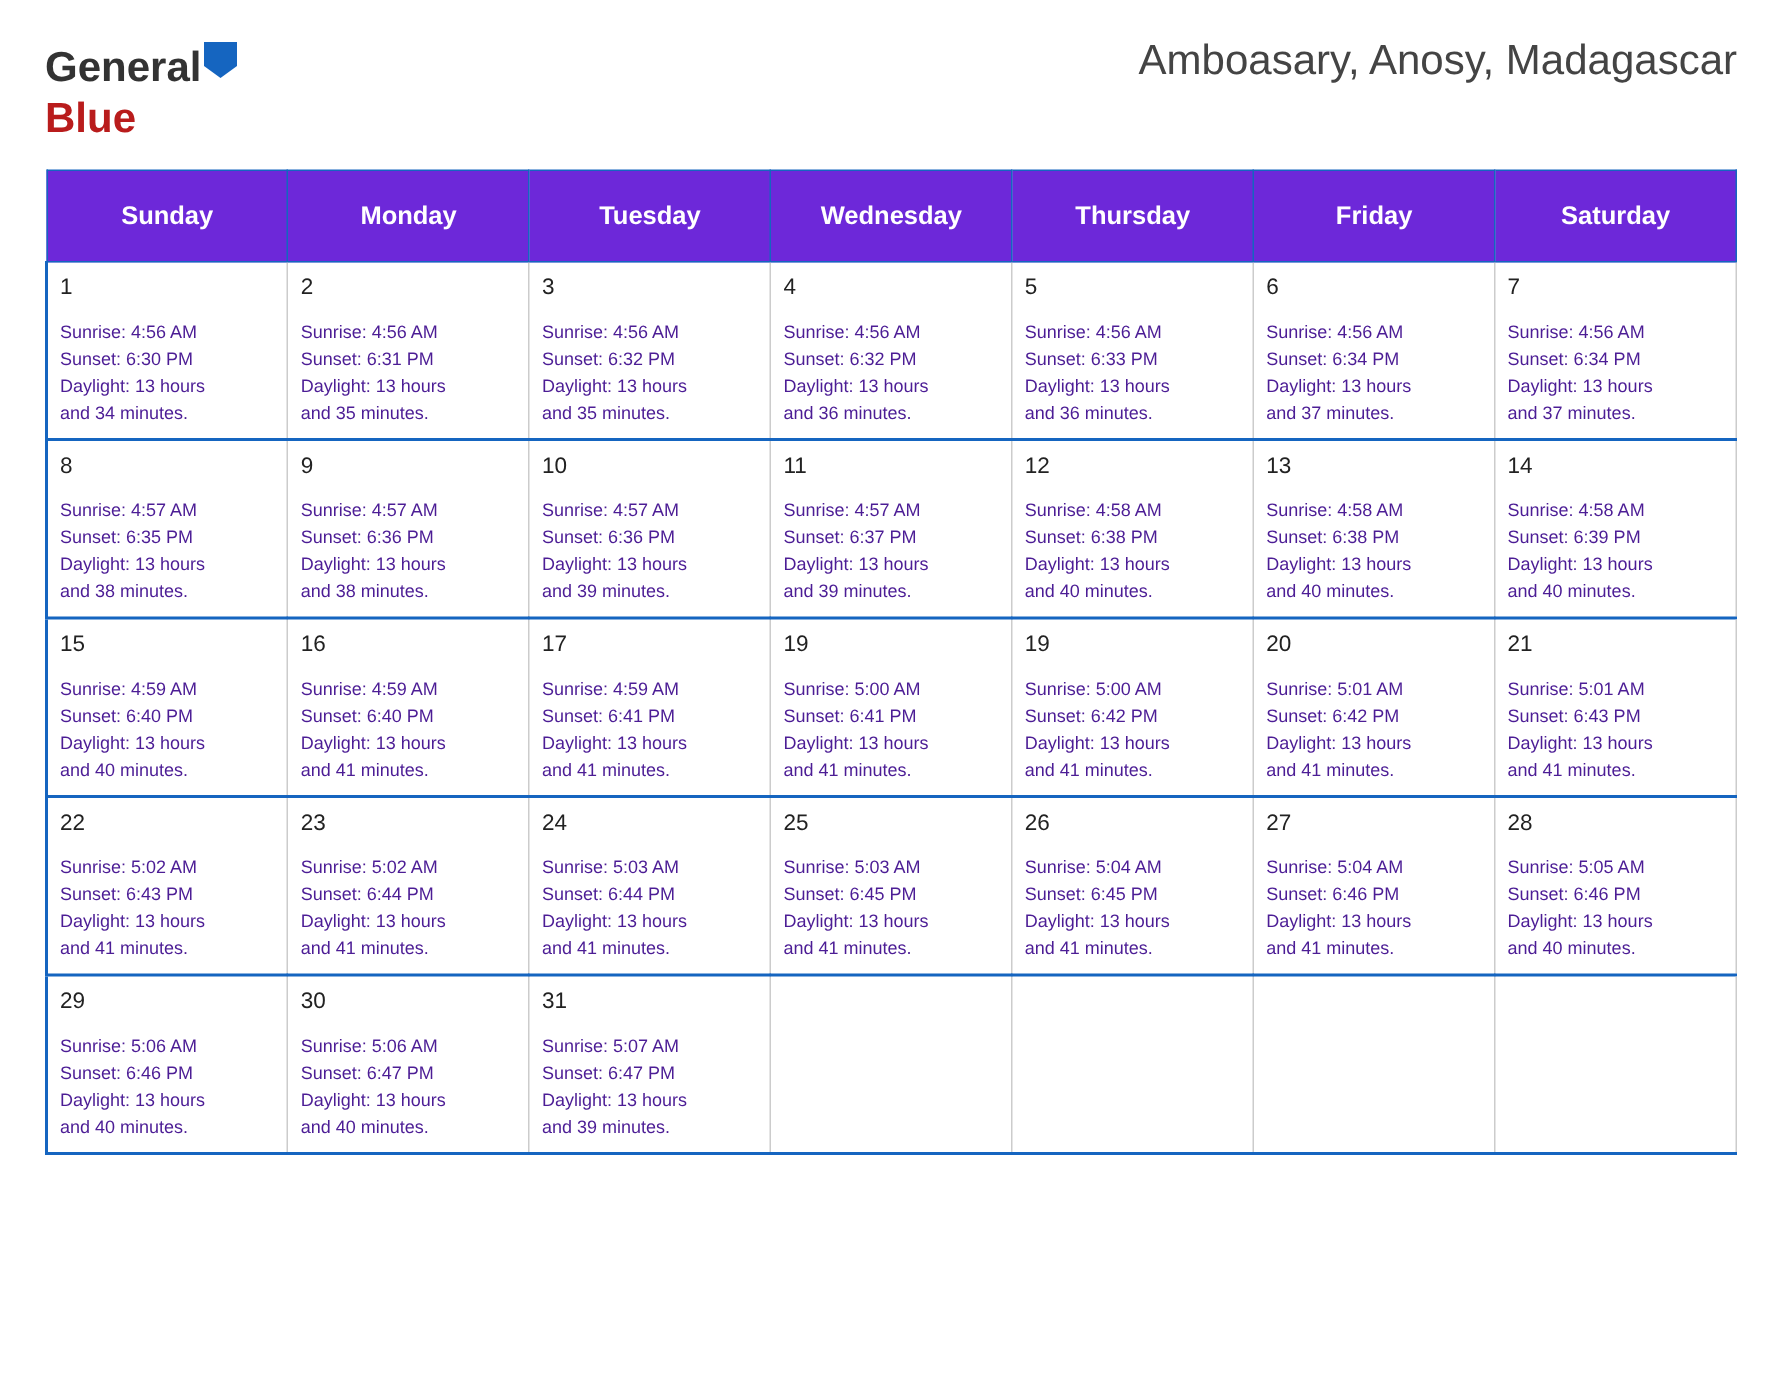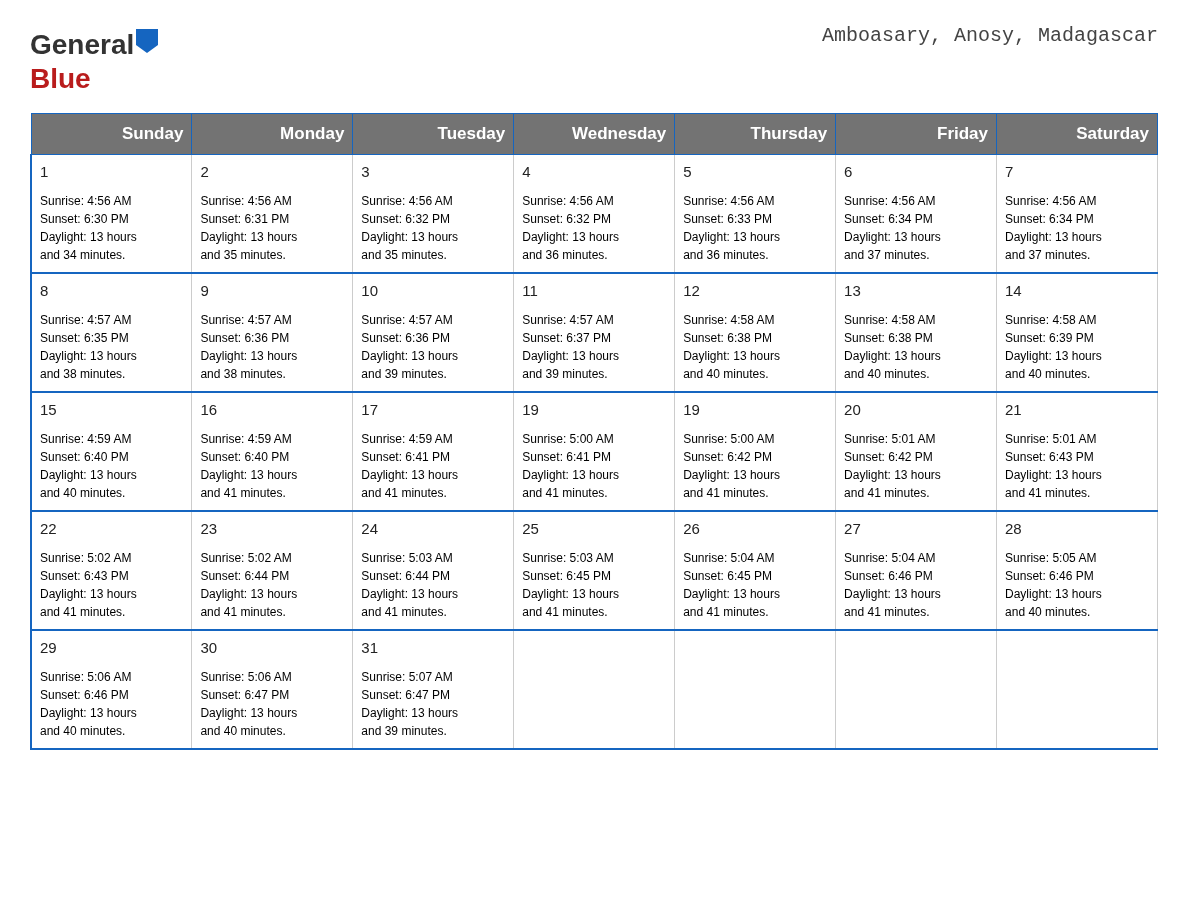--- a/index.html
+++ b/index.html
@@ -25,37 +25,36 @@
     .title-area {
       text-align: right;
     }
     .month-title {
       font-size: 52px;
       font-weight: bold;
       color: #222;
       line-height: 1.1;
     }
     .location-title {
-      font-size: 20px;
+      font-size: 28px;
       color: #444;
       margin-top: 4px;
-      font-family: Liberation Mono, monospace;
     }
     .calendar-table {
       width: 100%;
       border-collapse: collapse;
       table-layout: fixed;
     }
     .calendar-table thead tr th {
-      background-color: #737373;
+      background-color: #6d28d9;
       color: #fff;
       font-size: 17px;
       font-weight: bold;
-      padding: 10px 8px;
-      text-align: right;
+      padding: 20px 8px;
+      text-align: center;
       border: 1px solid #1565c0;
     }
     .calendar-table tbody tr td {
       vertical-align: top;
       padding: 8px 8px;
       border: 1px solid #ccc;
       font-size: 12.5px;
       color: #333;
       min-height: 100px;
       background: #fff;
@@ -68,21 +67,21 @@
     }
     .day-number {
       font-size: 15px;
       font-weight: normal;
       color: #222;
       display: block;
       margin-bottom: 3px;
     }
     .day-info {
       font-size: 12px;
-      color: #000000;
+      color: #4c1d95;
       line-height: 1.5;
       margin-top: 12px;
     }
     .empty-cell {
       background: #fff;
     }
     .logo-block {
       display: flex;
       flex-direction: column;
       line-height: 1.2;

